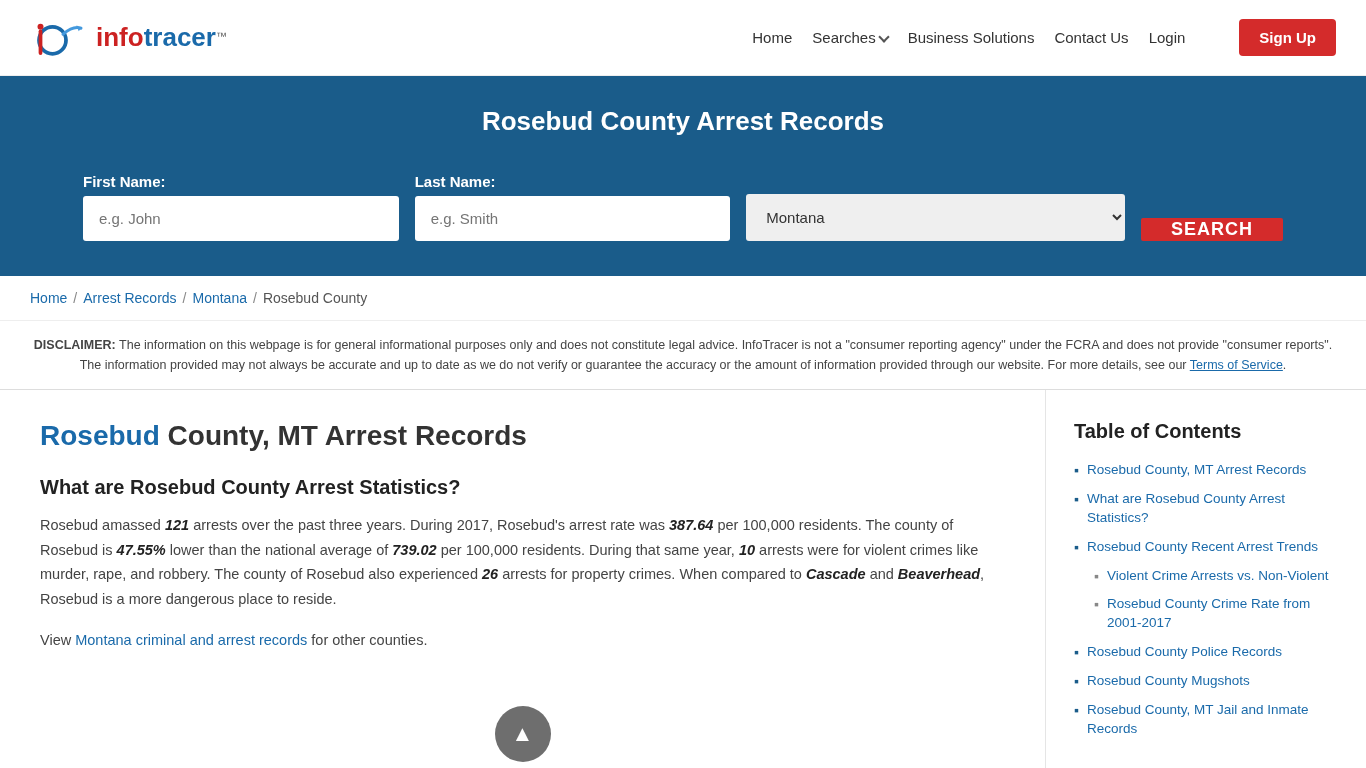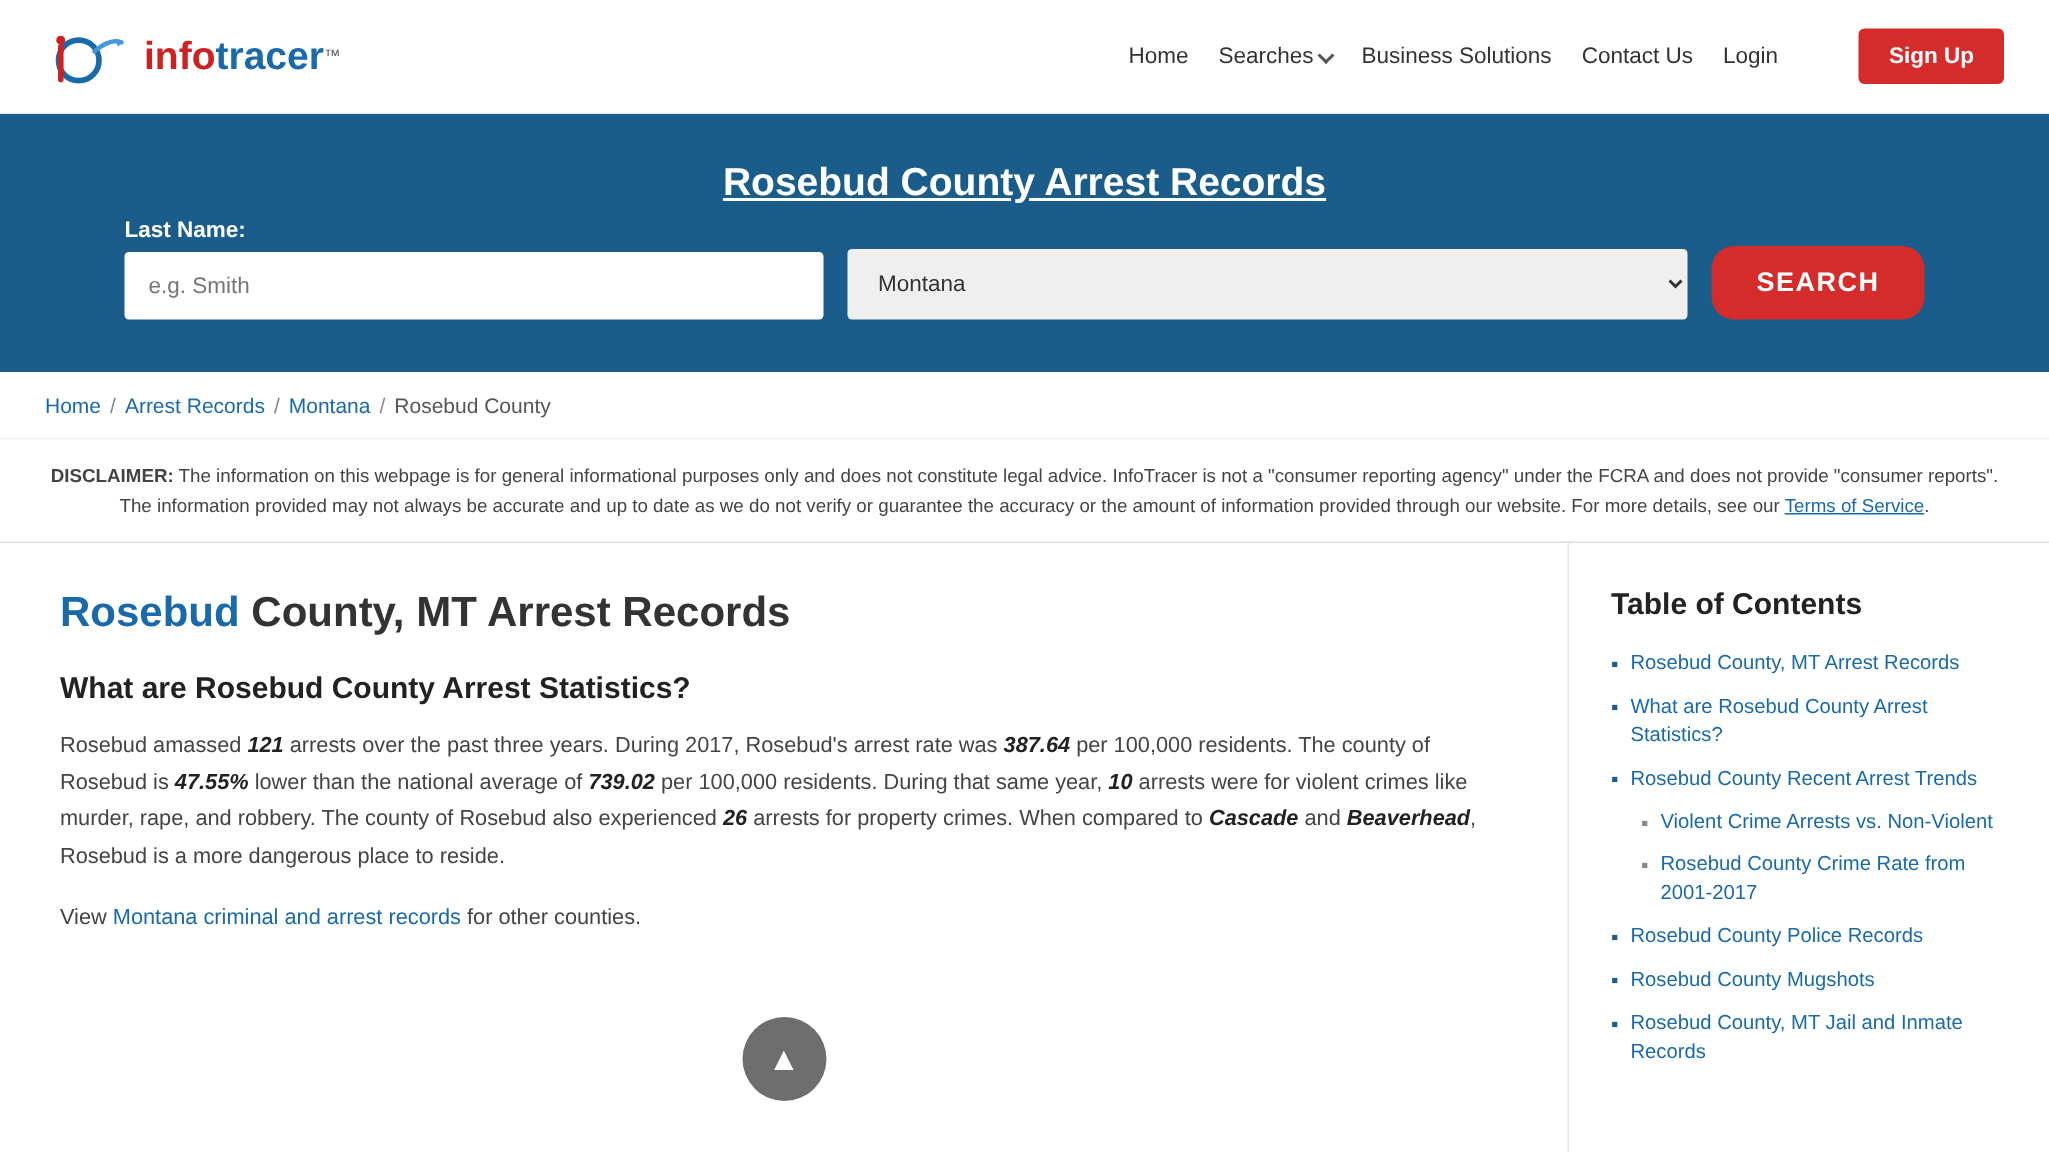--- a/index.html
+++ b/index.html
@@ -60,23 +60,22 @@
 
     
     .hero {
       background: #1a5c8a;
       padding: 30px 50px 35px;
     }
     .hero h1 {
       color: #fff;
       text-align: center;
       font-size: 26px;
-      margin-bottom: 8px;
-      font-weight: bold;
-      text-decoration: underline;
+      margin-bottom: 36px;
+      font-weight: bold;
     }
     .search-form {
       display: flex;
       align-items: flex-end;
       gap: 16px;
       max-width: 1200px;
       margin: 0 auto;
     }
     .form-group {
       display: flex;
@@ -100,22 +99,22 @@
       width: 100%;
       color: #aaa;
     }
     .form-group select { color: #333; }
     .btn-search {
       background: #d42b2b;
       color: #fff;
       font-size: 18px;
       font-weight: bold;
       border: none;
-      padding: 14px 30px;
-      border-radius: 15px;
+      padding: 1px 30px;
+      border-radius: 2px;
       cursor: pointer;
       white-space: nowrap;
       letter-spacing: 1px;
     }
 
     
     .breadcrumb {
       padding: 14px 30px;
       background: #fff;
       font-size: 14px;
@@ -278,20 +277,24 @@
     <a href="#">Business Solutions</a>
     <a href="#">Contact Us</a>
     <a href="#" class="btn-login">Login</a>
     <a href="#" class="btn-signup">Sign Up</a>
   </nav>
 </header>
 
 <section class="hero">
   <h1>Rosebud County Arrest Records</h1>
   <div class="search-form">
+    <div class="form-group first-name">
+      <label>First Name:</label>
+      <input type="text" placeholder="e.g. John" style="">
+    </div>
     <div class="form-group last-name">
       <label>Last Name:</label>
       <input type="text" placeholder="e.g. Smith" style="">
     </div>
     <div class="form-group state">
       <select>
         <option>Montana</option>
         <option>Alabama</option>
         <option>Alaska</option>
         <option>Arizona</option>

